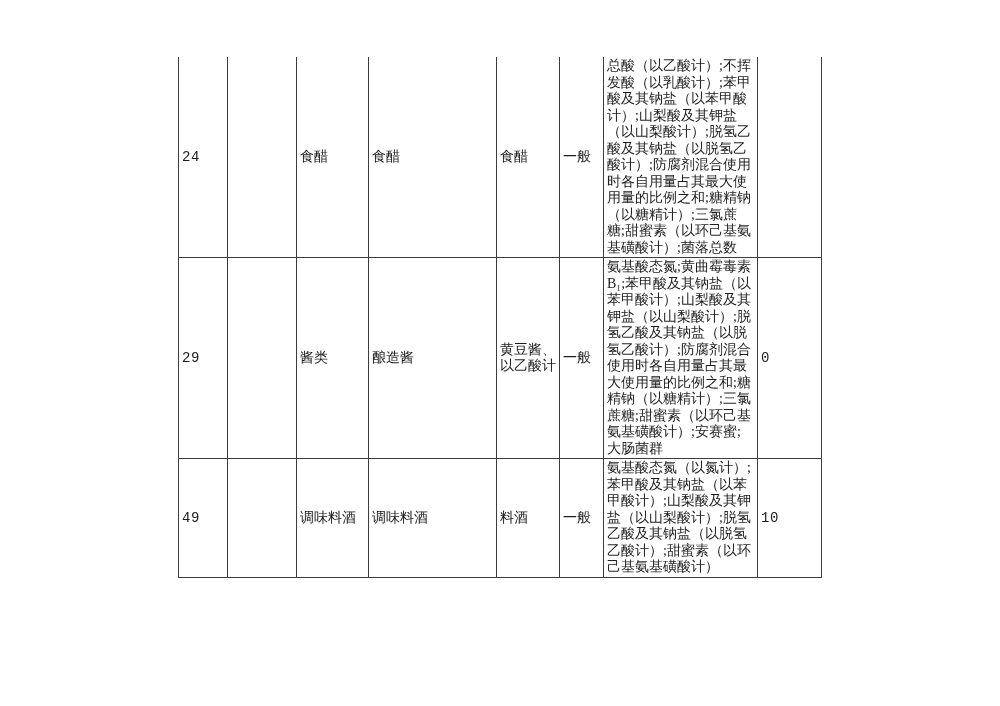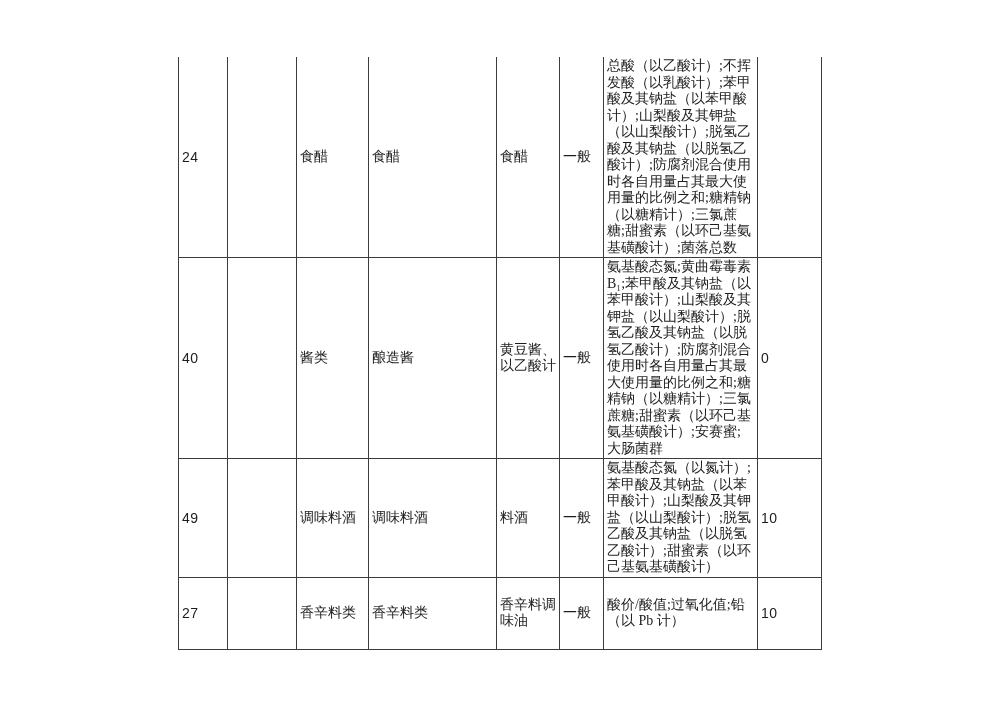--- a/index.html
+++ b/index.html
@@ -30,21 +30,21 @@
     font-size: 14px;
     line-height: 1.18;
     overflow: hidden;
     word-break: break-all;
   }
   
   table.doc-table tr.row-first td {
     border-top: none;
   }
   td.col-no, td.col-value {
-    font-family: Liberation Sans, sans-serif;
+    font-family: Liberation Mono, monospace;
     font-size: 14px;
     letter-spacing: 0.5px;
   }
   td.col-test {
     padding: 2px 4px;
   }
   tr.row-24 { height: 178px; }
   tr.row-25 { height: 159px; }
   tr.row-26 { height: 103px; }
   tr.row-27 { height: 72px; }
@@ -68,43 +68,33 @@
       <td class="col-no">24</td>
       <td class="col-group"></td>
       <td class="col-category">食醋</td>
       <td class="col-subcategory">食醋</td>
       <td class="col-item">食醋</td>
       <td class="col-type">一般</td>
       <td class="col-test">总酸（以乙酸计）;不挥发酸（以乳酸计）;苯甲酸及其钠盐（以苯甲酸计）;山梨酸及其钾盐（以山梨酸计）;脱氢乙酸及其钠盐（以脱氢乙酸计）;防腐剂混合使用时各自用量占其最大使用量的比例之和;糖精钠（以糖精计）;三氯蔗糖;甜蜜素（以环己基氨基磺酸计）;菌落总数</td>
       <td class="col-value"></td>
     </tr>
     <tr class="row-25">
-      <td class="col-no">40</td>
+      <td class="col-no">29</td>
       <td class="col-group"></td>
       <td class="col-category">酱类</td>
       <td class="col-subcategory">酿造酱</td>
       <td class="col-item">黄豆酱、以乙酸计</td>
       <td class="col-type">一般</td>
       <td class="col-test">氨基酸态氮;黄曲霉毒素B₁;苯甲酸及其钠盐（以苯甲酸计）;山梨酸及其钾盐（以山梨酸计）;脱氢乙酸及其钠盐（以脱氢乙酸计）;防腐剂混合使用时各自用量占其最大使用量的比例之和;糖精钠（以糖精计）;三氯蔗糖;甜蜜素（以环己基氨基磺酸计）;安赛蜜;大肠菌群</td>
       <td class="col-value">0</td>
     </tr>
     <tr class="row-26">
       <td class="col-no">49</td>
       <td class="col-group"></td>
       <td class="col-category">调味料酒</td>
       <td class="col-subcategory">调味料酒</td>
       <td class="col-item">料酒</td>
       <td class="col-type">一般</td>
       <td class="col-test">氨基酸态氮（以氮计）;苯甲酸及其钠盐（以苯甲酸计）;山梨酸及其钾盐（以山梨酸计）;脱氢乙酸及其钠盐（以脱氢乙酸计）;甜蜜素（以环己基氨基磺酸计）</td>
       <td class="col-value">10</td>
     </tr>
-    <tr class="row-27">
-      <td class="col-no">27</td>
-      <td class="col-group"></td>
-      <td class="col-category">香辛料类</td>
-      <td class="col-subcategory">香辛料类</td>
-      <td class="col-item">香辛料调味油</td>
-      <td class="col-type">一般</td>
-      <td class="col-test">酸价/酸值;过氧化值;铅（以 Pb 计）</td>
-      <td class="col-value">10</td>
-    </tr>
   </tbody>
 </table>
 
 </body></html>

